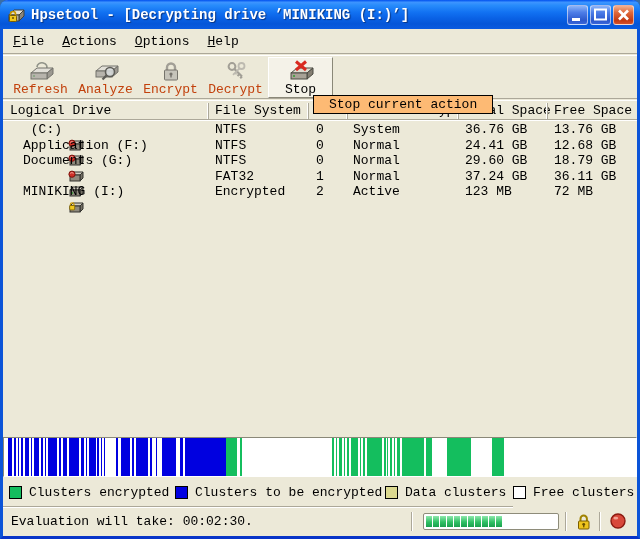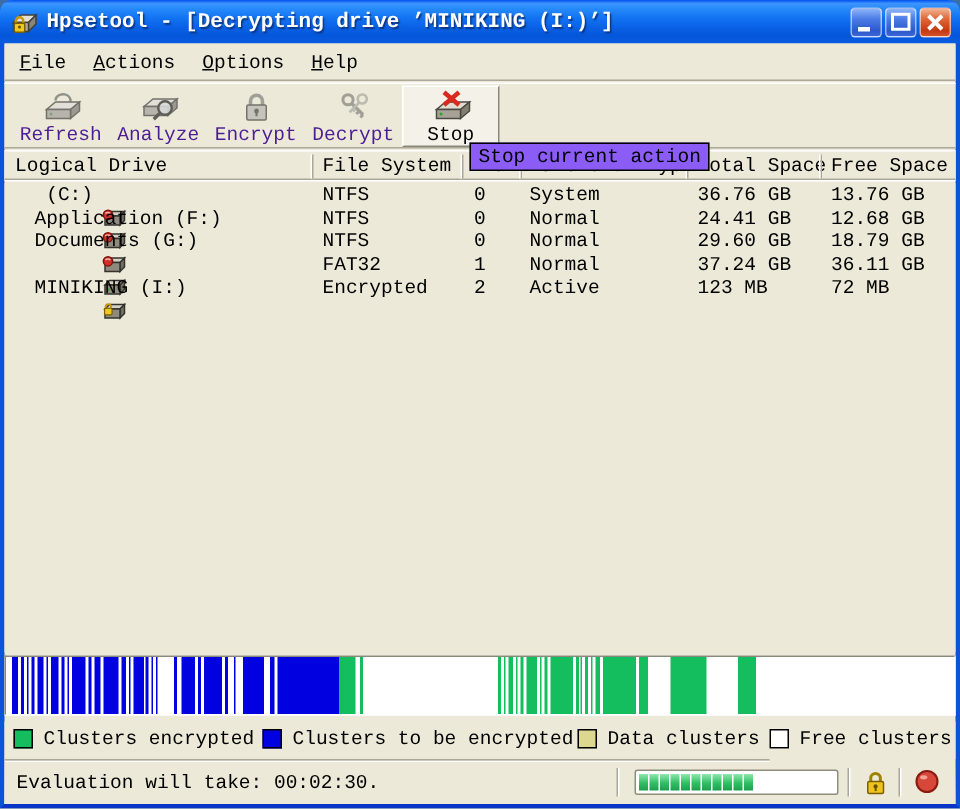--- a/index.html
+++ b/index.html
@@ -48,21 +48,21 @@
     position:absolute; left:0; top:55px; width:634px; height:44px;
     background:#ECE9D8; border-top:1px solid #FFF; border-bottom:1px solid #ACA899;
     display:flex; padding:1px 0 0 5px;
   }
   .tb-btn {
     width:65px; height:41px; display:flex; flex-direction:column; align-items:center;
     justify-content:flex-start; padding-top:2px; border:1px solid transparent;
   }
   .tb-btn .tb-icon { height:22px; display:flex; align-items:flex-end; }
   .tb-btn .tb-label { font-size:13px; line-height:15px; }
-  .tb-btn.disabled .tb-label { color:#4c1d95; }
+  .tb-btn.disabled .tb-label { color:#c2410c; }
   .tb-btn.disabled .tb-icon { filter:grayscale(55%) opacity(.75); }
   .tb-btn.active {
     background:#F4F2E8;
     border-color:#FFF #8A8878 #8A8878 #FFF;
     cursor:pointer;
   }
   
   .lv-header {
     position:absolute; left:0; top:100px; width:634px; height:20px;
     background:#ECE9D8; border-top:1px solid #FFF;
@@ -83,21 +83,21 @@
   .c-free  { left:551px; }
   .h-name  { left:7px; }
   .h-fs    { left:212px; }
   .h-disk  { left:310px; }
   .h-type  { left:350px; }
   .h-total { left:462px; }
   .h-free  { left:551px; }
   
   .tooltip {
     position:absolute; left:310px; top:95px; z-index:20;
-    background:#8b5cf6; border:1px solid #000; padding:1px 5px;
+    background:#fdba74; border:1px solid #000; padding:1px 15px;
     font-size:13px; white-space:nowrap;
   }
   
   .clustermap {
     position:absolute; left:0; top:437px; width:634px; height:40px;
     background:#FFF; border:1px solid #8A8878; border-bottom-color:#FFF; border-right-color:#FFF;
     overflow:hidden;
   }
   .cm-seg { position:absolute; top:0; bottom:0; }
   

